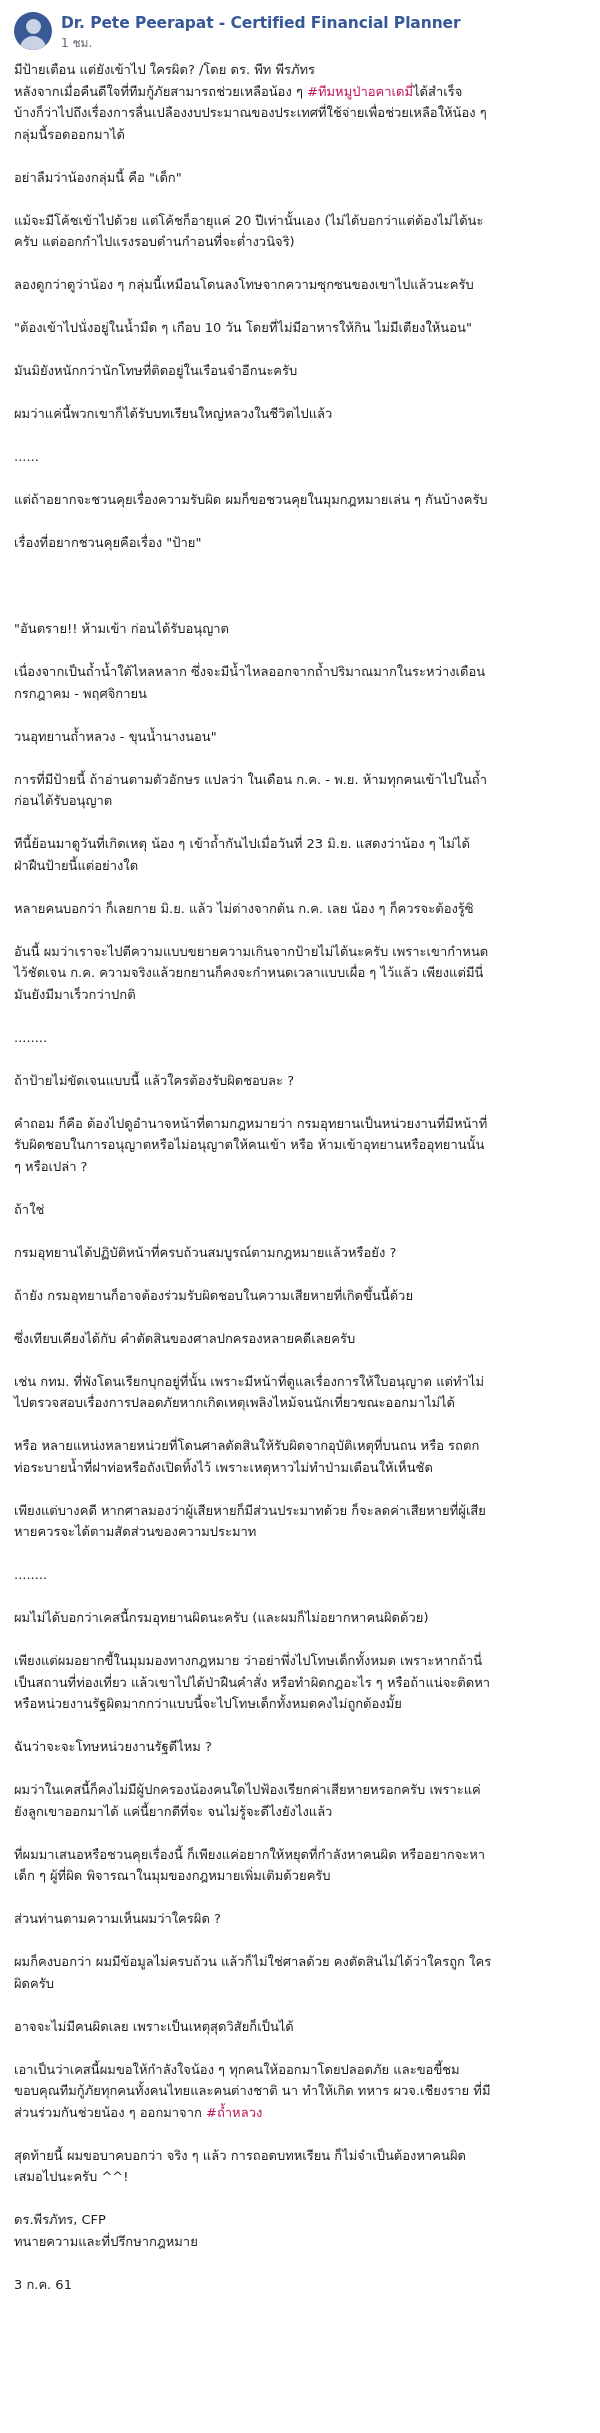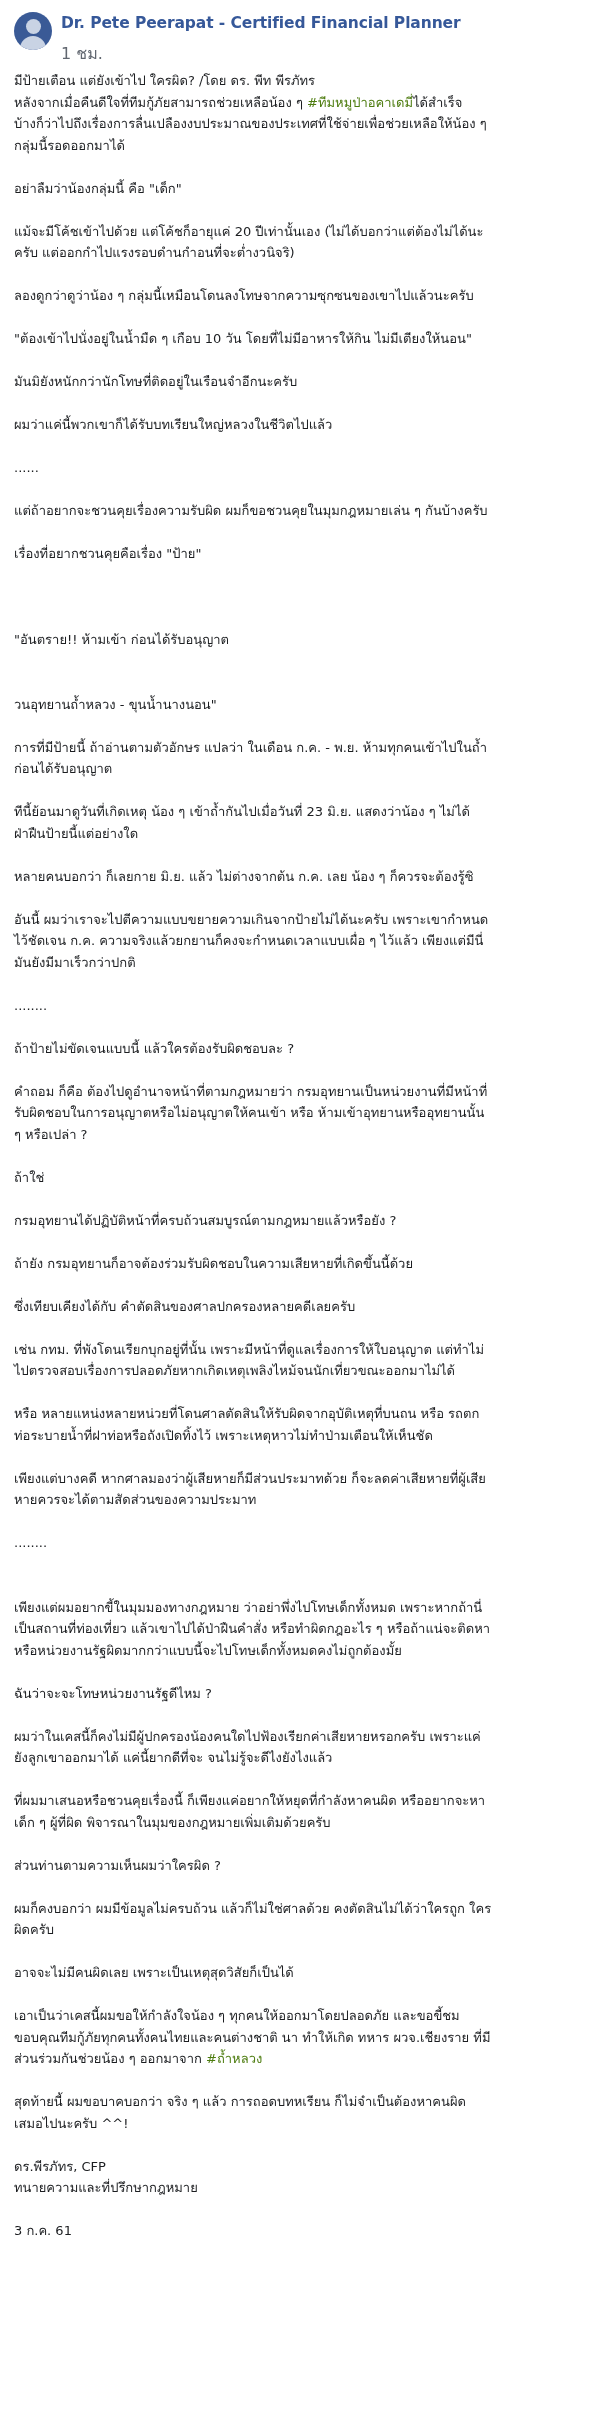--- a/index.html
+++ b/index.html
@@ -59,41 +59,41 @@
     padding-top: 2px;
   }
   .author-name {
     font-size: 15.5px;
     font-weight: bold;
     color: #365899;
     line-height: 19px;
     letter-spacing: -0.1px;
   }
   .timestamp {
-    font-size: 16px;
+    font-size: 12px;
     color: #616770;
     line-height: 16px;
-    margin-top: 13px;
+    margin-top: 2px;
   }
   .post-body {
     font-size: 13px;
     line-height: 21.5px;
     color: #1c1e21;
     word-wrap: break-word;
   }
   .post-body p {
     margin: 0;
     padding: 0;
     min-height: 21.5px;
   }
   .post-body p.blank {
     height: 21.5px;
   }
   .hashtag {
-    color: #4d7c0f;
+    color: #be185d;
   }
 </style>
 </head>
 <body>
 
 <div class="post">
 
   <div class="post-header">
     <div class="avatar">
       <div class="head"></div>
@@ -125,20 +125,21 @@
       <p>......</p>
       <p class="blank">&nbsp;</p>
       <p>แต่ถ้าอยากจะชวนคุยเรื่องความรับผิด ผมก็ขอชวนคุยในมุมกฎหมายเล่น ๆ กันบ้างครับ</p>
       <p class="blank">&nbsp;</p>
       <p>เรื่องที่อยากชวนคุยคือเรื่อง "ป้าย"</p>
       <p class="blank">&nbsp;</p>
       <p class="blank">&nbsp;</p>
       <p class="blank">&nbsp;</p>
       <p>"อันตราย!! ห้ามเข้า ก่อนได้รับอนุญาต</p>
       <p class="blank">&nbsp;</p>
+      <p>เนื่องจากเป็นถ้ำน้ำใต้ไหลหลาก ซึ่งจะมีน้ำไหลออกจากถ้ำปริมาณมากในระหว่างเดือน กรกฎาคม - พฤศจิกายน</p>
       <p class="blank">&nbsp;</p>
       <p>วนอุทยานถ้ำหลวง - ขุนน้ำนางนอน"</p>
       <p class="blank">&nbsp;</p>
       <p>การที่มีป้ายนี้ ถ้าอ่านตามตัวอักษร แปลว่า ในเดือน ก.ค. - พ.ย. ห้ามทุกคนเข้าไปในถ้ำก่อนได้รับอนุญาต</p>
       <p class="blank">&nbsp;</p>
       <p>ทีนี้ย้อนมาดูวันที่เกิดเหตุ น้อง ๆ เข้าถ้ำกันไปเมื่อวันที่ 23 มิ.ย. แสดงว่าน้อง ๆ ไม่ได้ฝ่าฝืนป้ายนี้แต่อย่างใด</p>
       <p class="blank">&nbsp;</p>
       <p>หลายคนบอกว่า ก็เลยกาย มิ.ย. แล้ว ไม่ต่างจากต้น ก.ค. เลย น้อง ๆ ก็ควรจะต้องรู้ซิ</p>
       <p class="blank">&nbsp;</p>
       <p>อันนี้ ผมว่าเราจะไปตีความแบบขยายความเกินจากป้ายไม่ได้นะครับ เพราะเขากำหนดไว้ชัดเจน ก.ค. ความจริงแล้วยกยานก็คงจะกำหนดเวลาแบบเผื่อ ๆ ไว้แล้ว เพียงแต่มีนี่มันยังมีมาเร็วกว่าปกติ</p>
@@ -158,20 +159,21 @@
       <p>ซึ่งเทียบเคียงได้กับ คำตัดสินของศาลปกครองหลายคดีเลยครับ</p>
       <p class="blank">&nbsp;</p>
       <p>เช่น กทม. ที่พังโดนเรียกบุกอยู่ที่นั้น เพราะมีหน้าที่ดูแลเรื่องการให้ใบอนุญาต แต่ทำไม่ไปตรวจสอบเรื่องการปลอดภัยหากเกิดเหตุเพลิงไหม้จนนักเที่ยวขณะออกมาไม่ได้</p>
       <p class="blank">&nbsp;</p>
       <p>หรือ หลายแหน่งหลายหน่วยที่โดนศาลตัดสินให้รับผิดจากอุบัติเหตุที่บนถน หรือ รถตกท่อระบายน้ำที่ฝาท่อหรือถังเปิดทิ้งไว้ เพราะเหตุหาวไม่ทำป่ามเตือนให้เห็นชัด</p>
       <p class="blank">&nbsp;</p>
       <p>เพียงแต่บางคดี หากศาลมองว่าผู้เสียหายก็มีส่วนประมาทด้วย ก็จะลดค่าเสียหายที่ผู้เสียหายควรจะได้ตามสัดส่วนของความประมาท</p>
       <p class="blank">&nbsp;</p>
       <p>........</p>
       <p class="blank">&nbsp;</p>
+      <p>ผมไม่ได้บอกว่าเคสนี้กรมอุทยานผิดนะครับ (และผมก็ไม่อยากหาคนผิดด้วย)</p>
       <p class="blank">&nbsp;</p>
       <p>เพียงแต่ผมอยากขี้ในมุมมองทางกฎหมาย ว่าอย่าพึ่งไปโทษเด็กทั้งหมด เพราะหากถ้านี่เป็นสถานที่ท่องเที่ยว แล้วเขาไปได้ป่าฝืนคำสั่ง หรือทำผิดกฎอะไร ๆ หรือถ้าแน่จะติดหาหรือหน่วยงานรัฐผิดมากกว่าแบบนี้จะไปโทษเด็กทั้งหมดคงไม่ถูกต้องมั้ย</p>
       <p class="blank">&nbsp;</p>
       <p>ฉันว่าจะจะโทษหน่วยงานรัฐดีไหม ?</p>
       <p class="blank">&nbsp;</p>
       <p>ผมว่าในเคสนี้ก็คงไม่มีผู้ปกครองน้องคนใดไปฟ้องเรียกค่าเสียหายหรอกครับ เพราะแค่ยังลูกเขาออกมาได้ แค่นี้ยากดีที่จะ จนไม่รู้จะดีไงยังไงแล้ว</p>
       <p class="blank">&nbsp;</p>
       <p>ที่ผมมาเสนอหรือชวนคุยเรื่องนี้ ก็เพียงแค่อยากให้หยุดที่กำลังหาคนผิด หรืออยากจะหาเด็ก ๆ ผู้ที่ผิด พิจารณาในมุมของกฎหมายเพิ่มเติมด้วยครับ</p>
       <p class="blank">&nbsp;</p>
       <p>ส่วนท่านตามความเห็นผมว่าใครผิด ?</p>

